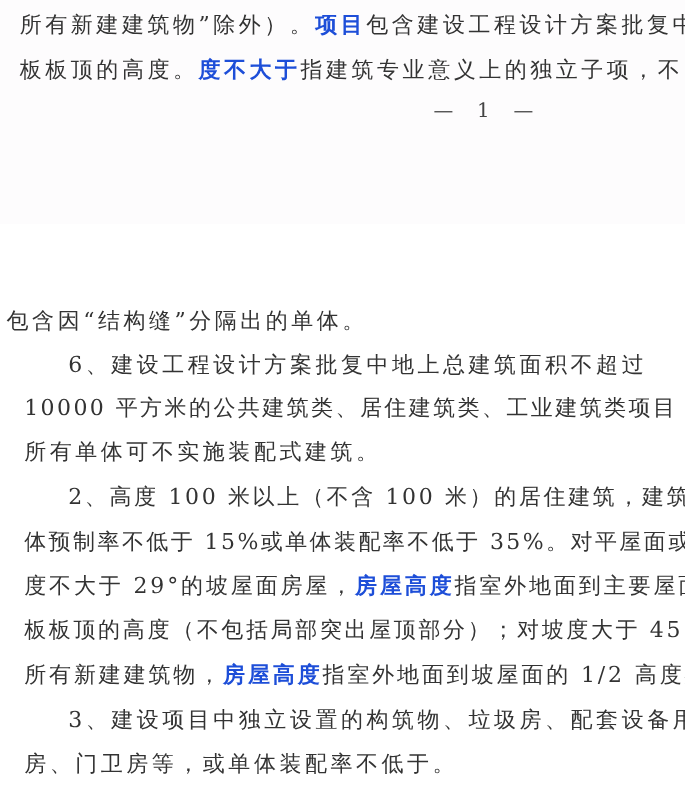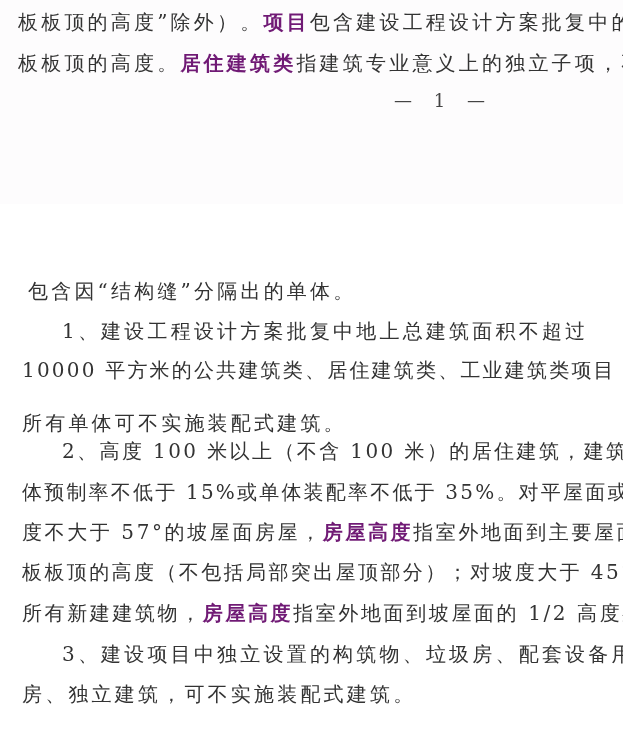--- a/index.html
+++ b/index.html
@@ -19,49 +19,49 @@
     background: #ffffff;
   }
   .line {
     position: absolute;
     font-size: 20px;
     letter-spacing: 3.2px;
     white-space: nowrap;
     line-height: 24px;
     color: #333;
   }
-  .line b { font-weight: bold; color: #701a75; }
+  .line b { font-weight: bold; color: #1d4ed8; }
   .pagenum {
     position: absolute; left: 394px; top: 90px;
     font-size: 18px; letter-spacing: 8px; color: #444;
   }
   .indent { left: 62px; }
 </style>
 </head>
 <body>
 
 <div class="page-top">
   <div class="line" style="left:18px; top:10px;">
-    <span>板板顶的高度”除外）。</span><b>项目</b><span>包含建设工程设计方案批复中的</span>
+    <span>所有新建建筑物”除外）。</span><b>项目</b><span>包含建设工程设计方案批复中的</span>
   </div>
   <div class="line" style="left:18px; top:51px;">
-    <span>板板顶的高度。</span><b>居住建筑类</b><span>指建筑专业意义上的独立子项，不</span>
+    <span>板板顶的高度。</span><b>度不大于</b><span>指建筑专业意义上的独立子项，不</span>
   </div>
   <div class="pagenum">— 1 —</div>
 </div>
 
 <div class="page-bottom"></div>
 
-<div class="line" style="left:28px; top:279px;">包含因“结构缝”分隔出的单体。</div>
-<div class="line indent" style="top:319px;">1、建设工程设计方案批复中地上总建筑面积不超过</div>
+<div class="line" style="left:6px; top:279px;">包含因“结构缝”分隔出的单体。</div>
+<div class="line indent" style="top:319px;">6、建设工程设计方案批复中地上总建筑面积不超过</div>
 <div class="line" style="left:22px; top:358px; letter-spacing:2.2px;">10000 平方米的公共建筑类、居住建筑类、工业建筑类项目，</div>
-<div class="line" style="left:22px; top:398px;margin-top:13px;">所有单体可不实施装配式建筑。</div>
+<div class="line" style="left:22px; top:398px;">所有单体可不实施装配式建筑。</div>
 <div class="line indent" style="top:439px; letter-spacing:2.4px;">2、高度 100 米以上（不含 100 米）的居住建筑，建筑单</div>
 <div class="line" style="left:22px; top:480px; letter-spacing:2.2px;">体预制率不低于 15%或单体装配率不低于 35%。对平屋面或坡</div>
 <div class="line" style="left:22px; top:520px; letter-spacing:2.6px;">
-  <span>度不大于 57°的坡屋面房屋，</span><b>房屋高度</b><span>指室外地面到主要屋面</span>
+  <span>度不大于 29°的坡屋面房屋，</span><b>房屋高度</b><span>指室外地面到主要屋面</span>
 </div>
 <div class="line" style="left:22px; top:560px; letter-spacing:2.4px;">板板顶的高度（不包括局部突出屋顶部分）；对坡度大于 45°</div>
 <div class="line" style="left:22px; top:601px; letter-spacing:2.6px;">
   <span>所有新建建筑物，</span><b>房屋高度</b><span>指室外地面到坡屋面的 1/2 高度处。</span>
 </div>
 <div class="line indent" style="top:642px;">3、建设项目中独立设置的构筑物、垃圾房、配套设备用</div>
-<div class="line" style="left:22px; top:682px;">房、独立建筑，可不实施装配式建筑。</div>
+<div class="line" style="left:22px; top:682px;">房、门卫房等，或单体装配率不低于。</div>
 
 </body></html>

